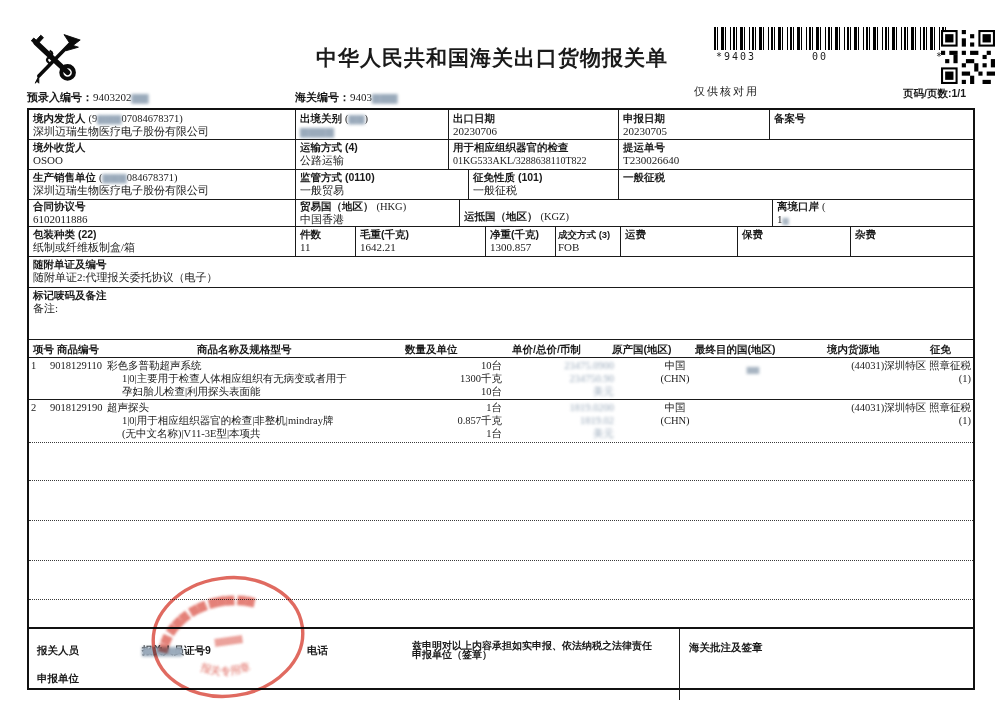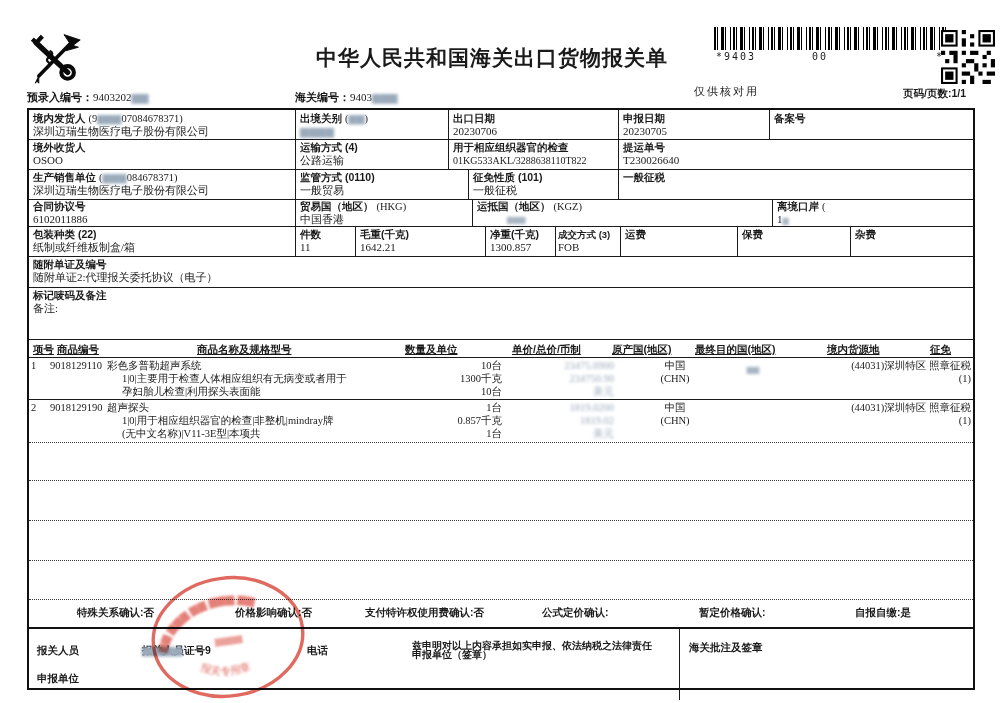--- a/index.html
+++ b/index.html
@@ -31,21 +31,21 @@
   .pre-entry .lb, .customs-no .lb { display:inline; font-size:11px; }
 
   .form { position:absolute; left:27px; top:108px; width:948px; height:582px; border:2px solid #111; }
   .row { position:absolute; left:0; right:0; }
   .cell { position:absolute; top:0; bottom:0; padding:2px 4px; overflow:hidden; }
   .bl { border-left:1px solid #1a1a1a; }
   .hline { position:absolute; left:0; right:0; height:0; border-top:1px solid #1a1a1a; }
   .dotline { position:absolute; left:0; right:0; height:0; border-top:1.5px dotted #3a3a3a; }
   .thick { border-top:2px solid #111; }
 
-  .ghead span { position:absolute; top:4px;text-decoration:underline; }
+  .ghead span { position:absolute; top:4px; }
   .item { position:absolute; left:0; right:0; font-size:10.5px; }
   .item .c { position:absolute; top:2px; line-height:13.2px; }
   .tr { text-align:right; }
   .tc { text-align:center; }
   .nm div { white-space:nowrap; }
   .nm div + div { padding-left:15px; }
 
   .confrow span { position:absolute; top:7px; }
   .foot span, .foot div { position:absolute; }
 
@@ -200,21 +200,21 @@
 
     <div class="row" style="top:89px;height:27px">
       <div class="cell" style="left:0;width:266px;padding-top:1px">
         <div class="lb">合同协议号</div>
         <div class="val">6102011886</div>
       </div>
       <div class="cell bl" style="left:266px;width:157px;padding-top:1px">
         <div class="lb"><span>贸易国（地区）</span> <span class="cd">(HKG)</span></div>
         <div class="val">中国香港</div>
       </div>
-      <div class="cell bl" style="left:443px;width:168px;padding-top:1px">
+      <div class="cell bl" style="left:430px;width:168px;padding-top:11px">
         <div class="lb"><span>运抵国（地区）</span> <span class="cd">(KGZ)</span></div>
         <div class="val rd-sm" style="padding-left:30px">▆▆▆</div>
       </div>
       <div class="cell bl" style="left:743px;width:201px;padding-top:1px">
         <div class="lb"><span>离境口岸</span> <span class="cd">(</span></div>
         <div class="val"><span>1</span><span class="rd-sm">▆</span></div>
       </div>
     </div>
     <div class="hline" style="top:116px"></div>
 
@@ -340,28 +340,20 @@
         <div>(1)</div>
       </div>
     </div>
 
     <div class="dotline" style="top:332px"></div>
     <div class="dotline" style="top:370px"></div>
     <div class="dotline" style="top:410px"></div>
     <div class="dotline" style="top:450px"></div>
     <div class="dotline" style="top:489px"></div>
 
-    <div class="row confrow" style="top:489px;height:28px">
-      <span class="lb" style="left:48px">特殊关系确认:否</span>
-      <span class="lb" style="left:206px">价格影响确认:否</span>
-      <span class="lb" style="left:336px">支付特许权使用费确认:否</span>
-      <span class="lb" style="left:513px">公式定价确认:</span>
-      <span class="lb" style="left:670px">暂定价格确认:</span>
-      <span class="lb" style="left:826px">自报自缴:是</span>
-    </div>
 
     <div class="row foot thick" style="top:517px;height:73px">
       <span class="lb" style="left:8px;top:15px">报关人员</span>
       <span class="lb" style="left:113px;top:15px">
           <span>报关人员证号9</span>
           <span class="rd">▆▆▆▆▆</span>
         </span>
       <span class="lb" style="left:278px;top:15px">电话</span>
       <span class="lb" style="left:8px;top:43px">申报单位</span>
       <div class="tr" style="left:383px;top:10px;width:262px">

